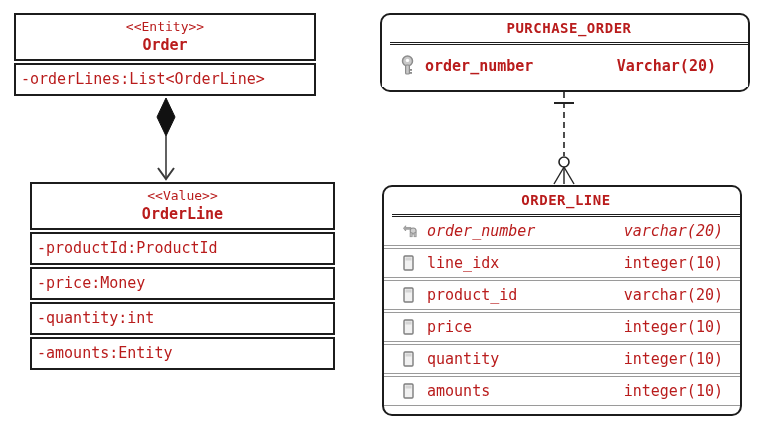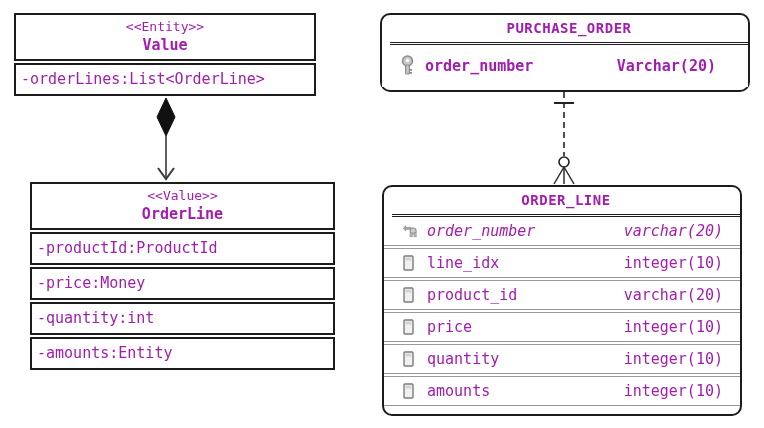--- a/index.html
+++ b/index.html
@@ -1,18 +1,18 @@
 <!DOCTYPE html>
 <html><head>
 <meta charset="utf-8">
 <style>
   html,body{margin:0;padding:0;background:#fff;}
   .canvas{
     position:relative;width:764px;height:428px;background:#ffffff;overflow:hidden;
-    font-family:"DejaVu Sans Mono","Liberation Mono",monospace;color:#a21caf;
+    font-family:"DejaVu Sans Mono","Liberation Mono",monospace;color:#b91c1c;
   }
   .layer{position:absolute;left:0;top:0;width:764px;height:428px;pointer-events:none;}
 
   
   .uml-box{position:absolute;}
   .uml-header{border:2px solid #1c1c1c;background:#fff;text-align:center;padding:3px 2px 4px;}
   .uml-stereotype{font-size:13px;line-height:17px;}
   .uml-name{font-size:15px;font-weight:bold;line-height:20px;}
   .uml-attr{
     border:2px solid #1c1c1c;background:#fff;margin-top:2px;
@@ -52,21 +52,21 @@
     <line x1="554" y1="103" x2="574" y2="103" stroke="#222" stroke-width="2"></line>
     <circle cx="564" cy="162" r="5" fill="#fff" stroke="#222" stroke-width="1.6"></circle>
     <line x1="564" y1="167" x2="554" y2="184" stroke="#222" stroke-width="1.4"></line>
     <line x1="564" y1="167" x2="564" y2="184" stroke="#222" stroke-width="1.4"></line>
     <line x1="564" y1="167" x2="574" y2="184" stroke="#222" stroke-width="1.4"></line>
   </svg>
 
   <div class="uml-box" style="left:14px;top:13px;width:302px;">
     <div class="uml-header">
       <div class="uml-stereotype">&lt;&lt;Entity&gt;&gt;</div>
-      <div class="uml-name">Value</div>
+      <div class="uml-name">Order</div>
     </div>
     <div class="uml-attr">-orderLines:List&lt;OrderLine&gt;</div>
   </div>
 
   <div class="uml-box" style="left:30px;top:182px;width:305px;">
     <div class="uml-header">
       <div class="uml-stereotype">&lt;&lt;Value&gt;&gt;</div>
       <div class="uml-name">OrderLine</div>
     </div>
     <div class="uml-attr">-productId:ProductId</div>

